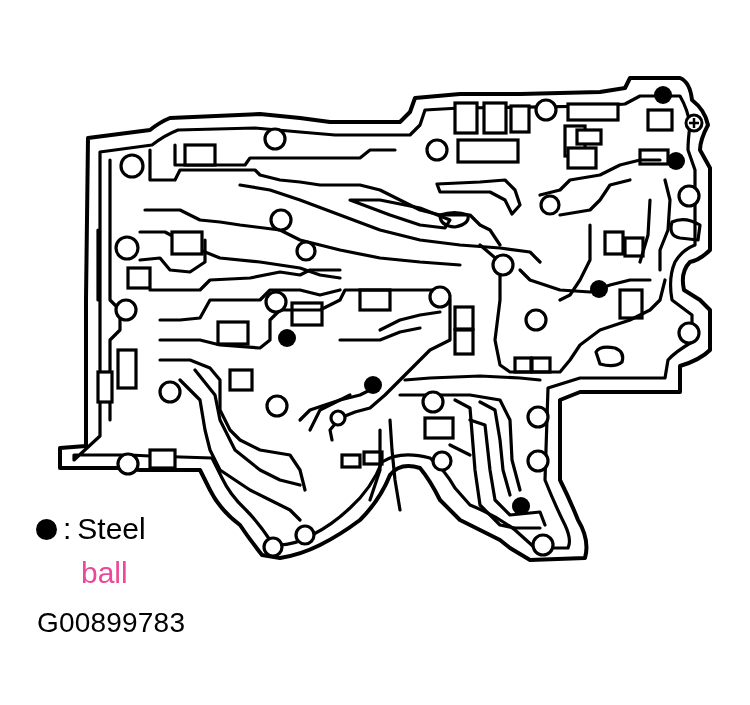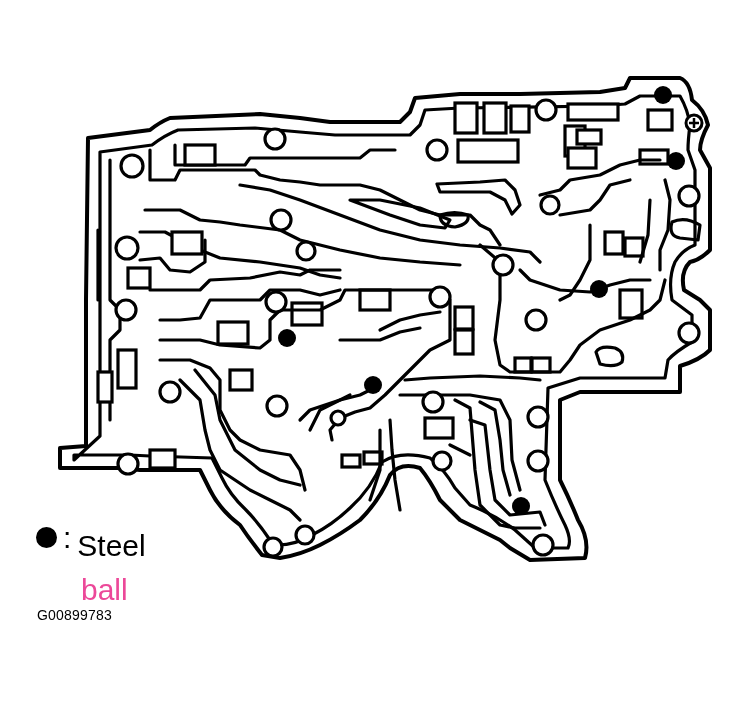--- a/index.html
+++ b/index.html
@@ -7,23 +7,23 @@
   #diagram { position:absolute; left:0; top:0; width:750px; height:705px; }
   #diagram .ol { fill:none; stroke:#000; stroke-width:4; stroke-linejoin:round; stroke-linecap:round; }
   #diagram .ch { fill:none; stroke:#000; stroke-width:3.2; stroke-linejoin:round; stroke-linecap:round; }
   #diagram .hole { fill:#fff; stroke:#000; stroke-width:3.2; }
   #diagram .box { fill:#fff; stroke:#000; stroke-width:3.2; }
   #diagram .ball { fill:#000; }
   .legend { position:absolute; left:36px; top:512px; }
   .legend-row { display:flex; align-items:center; }
   .legend-dot { width:21px; height:21px; border-radius:50%; background:#000; display:inline-block; }
   .legend-colon { font-size:30px; margin:0 6px 0 6px; line-height:34px; }
-  .legend-text { font-size:30px; line-height:34px; color:#000;margin-top:17px; }
+  .legend-text { font-size:30px; line-height:34px; color:#000; }
   .legend-text2 { font-size:30px; line-height:34px; color:#ec4899; margin-left:45px; margin-top:10px; }
-  .fig-id { position:absolute; left:37px; top:607px; font-size:14px; color:#000; letter-spacing:0.2px; }
+  .fig-id { position:absolute; left:37px; top:607px; font-size:28px; color:#000; letter-spacing:0.2px; }
 </style>
 </head>
 <body>
 
 <svg id="diagram" viewBox="0 0 750 705" xmlns="http://www.w3.org/2000/svg">
 
   <path class="ol" d="M88,138 L150,130 Q160,122 170,118 L260,114 L300,118 L330,122 L400,122 L410,112 L415,98 L460,94 L520,94 L600,92 L625,88 L630,78 L680,78 Q690,82 692,100 Q705,110 708,125 Q700,140 700,150 L710,168 L710,250 Q700,260 690,262 Q680,272 684,290 L700,300 L710,310 L710,350 Q700,360 680,366 L680,392 L580,392 L560,400 L560,480 Q570,500 578,520 Q590,540 585,558 L530,560 L510,548 L500,540 Q480,530 460,520 L440,500 Q430,480 420,468 Q400,462 390,475 Q380,500 360,520 Q340,535 320,545 Q300,555 280,558 L262,555 Q250,540 240,525 Q220,510 210,490 L200,470 L140,470 L120,468 L60,468 L60,448 L86,446 L86,300 Z"></path>
 
   <path class="ch" d="M100,152 L152,145 Q165,135 178,130 L255,128 L300,132 L335,135 L410,135 L420,125 L425,110 L460,108 L600,106 L625,104 L640,96 L680,96 Q688,110 690,125 Q688,140 688,150 L695,170 L695,245 Q682,250 675,262 Q668,278 672,300 L692,315 L692,342 Q675,352 668,360 L665,378 L580,378 L548,388 L545,480 Q555,505 565,525 Q572,540 568,548 L535,548 L515,530 Q495,515 470,505 L455,488 Q445,470 430,458 Q400,450 382,462 Q372,488 350,508 Q332,525 312,535 Q295,545 278,545 L270,540 Q258,522 246,510 Q230,495 222,478 L212,458 L150,456 L130,455 L74,455 L74,460 L100,436 L100,300 Z"></path>
 

